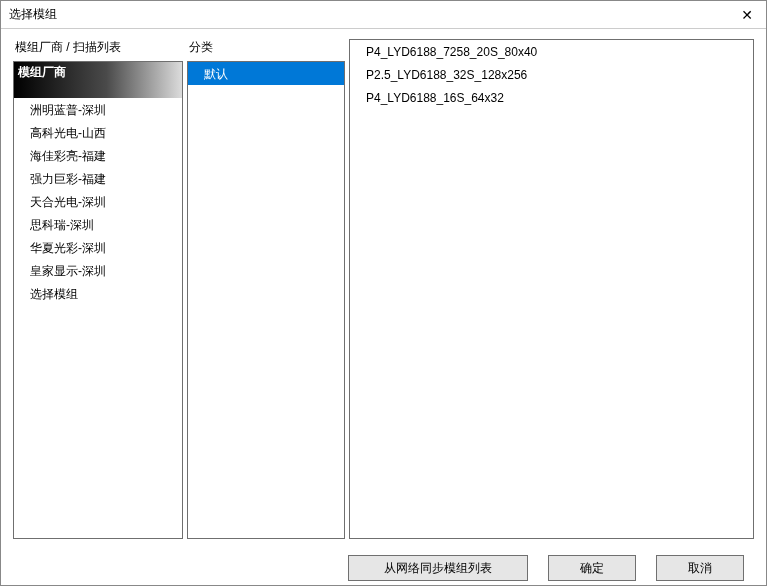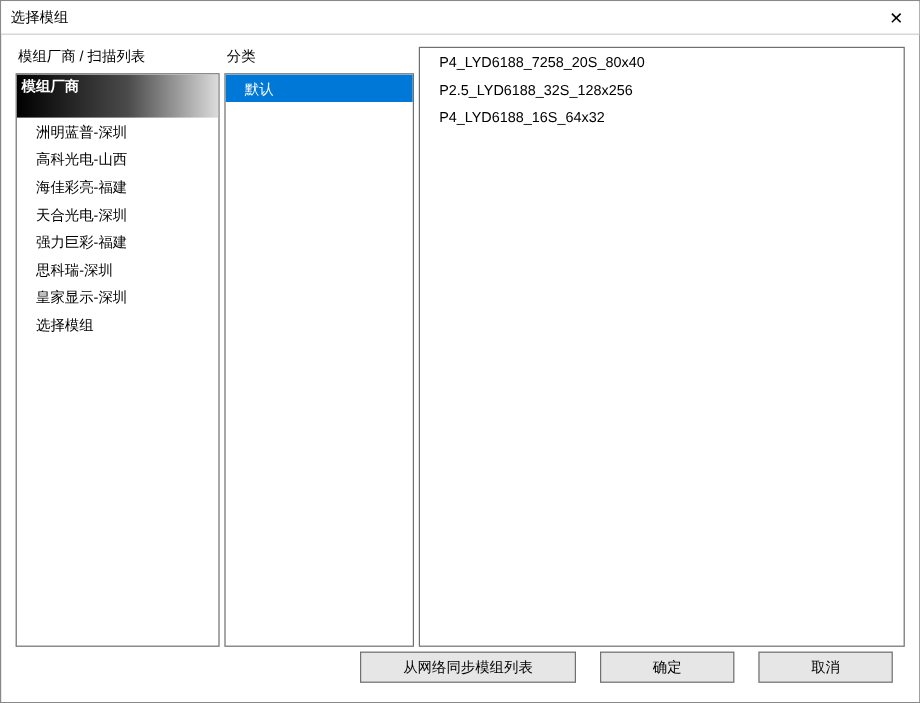--- a/index.html
+++ b/index.html
@@ -82,37 +82,37 @@
     color: #000;
     border-top: 1px solid transparent;
   }
   .list-item.selected {
     background: #0078d7;
     color: #fff;
   }
   .footer {
     height: 42px;
     display: flex;
-    align-items: flex-start;
+    align-items: flex-end;
     justify-content: flex-end;
     gap: 20px;
     padding: 0 22px 4px 0;
   }
   .btn {
     height: 26px;
     border: 1px solid #707070;
     background: #e6e6e6;
     display: flex;
     align-items: center;
     justify-content: center;
     font-size: 12px;
     cursor: default;
   }
   .btn.wide { width: 180px; }
-  .btn.norm { width: 112px; }
+  .btn.norm { width: 88px; }
 </style>
 </head>
 <body>
 
 <div class="window">
   <div class="titlebar">
     <span class="title">选择模组</span>
     <span class="close">
       <span>✕</span>
     </span>
@@ -120,23 +120,24 @@
 
   <div class="content">
 
     <div class="col left">
       <div class="col-label">模组厂商 / 扫描列表</div>
       <div class="panel" id="left-panel">
           <div class="section-header">模组厂商</div>
           <div class="list-item">洲明蓝普-深圳</div>
           <div class="list-item">高科光电-山西</div>
           <div class="list-item">海佳彩亮-福建</div>
+          <div class="list-item">强力巨彩-福建</div>
           <div class="list-item">天合光电-深圳</div>
-          <div class="list-item">强力巨彩-福建</div>
           <div class="list-item">思科瑞-深圳</div>
+          <div class="list-item">华夏光彩-深圳</div>
           <div class="list-item">皇家显示-深圳</div>
           <div class="list-item">选择模组</div>
         </div>
     </div>
 
     <div class="col mid">
       <div class="col-label">分类</div>
       <div class="panel" id="mid-panel">
           <div class="list-item selected">默认</div>
         </div>

